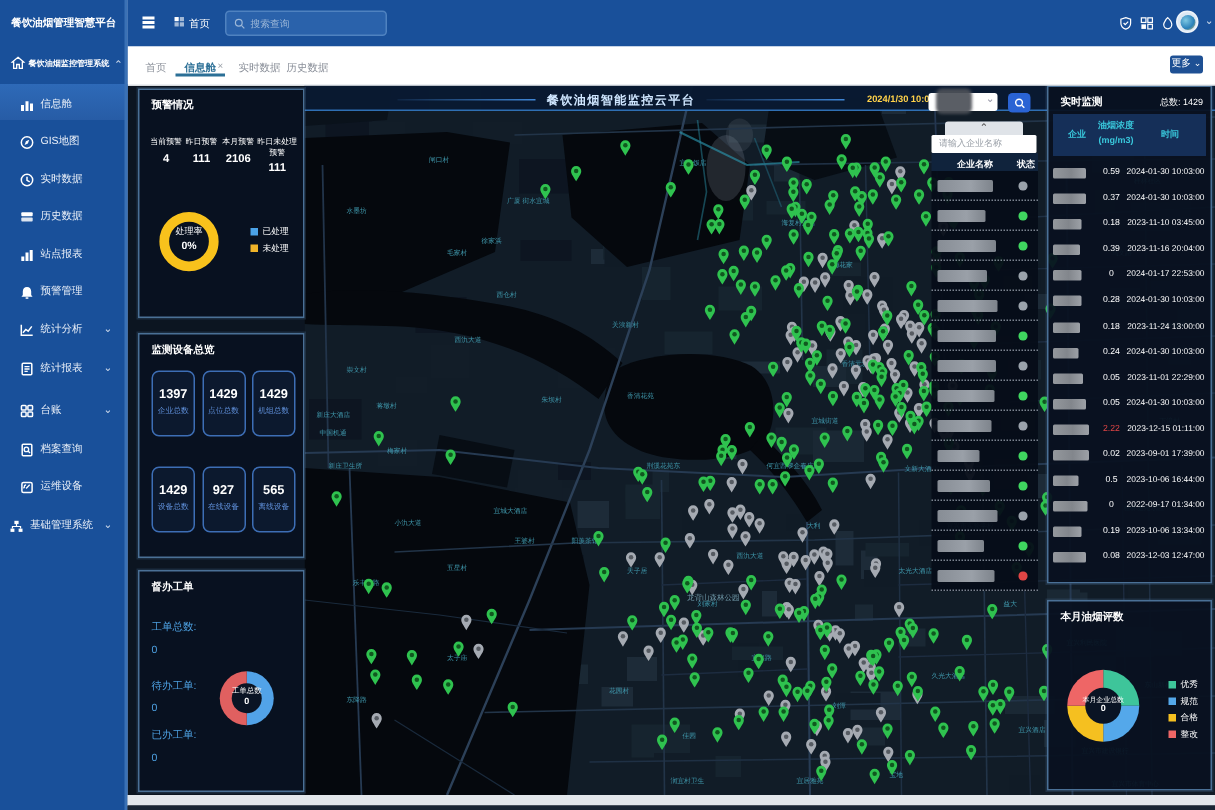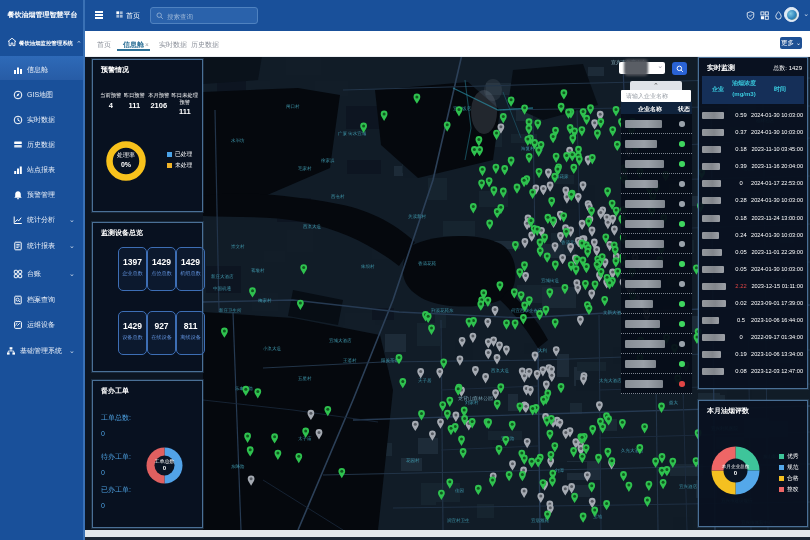--- a/index.html
+++ b/index.html
@@ -44,21 +44,21 @@
 .ptitle{position:absolute;left:8px;top:5px;color:#fff;font-size:7px;font-weight:bold}
 .p1stats{position:absolute;left:6px;top:32px;width:99px;display:flex;justify-content:space-between}
 .p1c{text-align:center;color:#fff}
 .p1c span{font-size:5.3px;display:block;line-height:6.5px}
 .p1c b{font-size:7.5px;display:block;margin-top:2px}
 .ring{position:absolute;left:10px;top:78px}
 .ringtxt{position:absolute;left:10px;top:91px;width:46px;text-align:center;color:#fff;font-size:6px;line-height:9px}
 .ringtxt b{font-size:7px}
 .lgd{position:absolute;color:#fff;font-size:5.8px}
 .lgd i{display:inline-block;width:5px;height:5px;margin-right:3px;vertical-align:-0.5px}
-.cards{position:absolute;left:25px;top:24px;width:96px;display:flex;flex-wrap:wrap;justify-content:flex-start}
+.cards{position:absolute;left:8px;top:24px;width:96px;display:flex;flex-wrap:wrap;justify-content:space-between}
 .card{width:29px;height:44px;margin-bottom:20px;border:1px solid #3d6eb5;border-radius:5px;background:rgba(20,40,75,0.35);text-align:center;padding-top:9px}
 .card b{color:#fff;font-size:8.5px;display:block}
 .card span{color:#5f8fd9;font-size:5.2px;display:block;margin-top:3px}
 .p3l{position:absolute;left:8px;color:#4da0e0;font-size:7px}
 .p3c{position:absolute;left:53px;top:77px;width:37px;text-align:center;color:#fff;font-size:5px;line-height:7px}
 .p3c b{font-size:6px}
 
 .p4total{position:absolute;right:5px;top:6px;color:#fff;font-size:6px}
 .p4head{position:absolute;left:3px;top:18px;width:102px;height:28px;background:#152f58}
 .p4head span{position:absolute;color:#39c8dc;font-size:6px;font-weight:bold}
@@ -859,20 +859,26 @@
         <use href="#pg" x="388.7" y="442.6"></use>
         <use href="#pg" x="275.3" y="445.1"></use>
         <use href="#pg" x="238.4" y="450.0"></use>
         <use href="#pg" x="371.6" y="453.1"></use>
         <use href="#pg" x="444.4" y="456.9"></use>
         <use href="#pg" x="403.6" y="460.3"></use>
         <use href="#pg" x="391.7" y="466.9"></use>
         <use href="#pg" x="344.5" y="470.8"></use>
         <use href="#pg" x="380.1" y="472.8"></use>
       </svg>
+      <div id="banner">
+<div class="bline" style="left:62px;width:92px"></div>
+<div id="btitle">餐饮油烟智能监控云平台</div>
+<div class="bline" style="left:268px;width:92px"></div>
+<div id="bdate">2024/1/30 10:03 星期二</div>
+</div>
       <div class="panel" style="left:7px;top:2px;width:111px;height:153px">
 <div class="ptitle">预警情况</div>
 <div class="p1stats">
 <div class="p1c" style="width:24px">
             <span>当前预警</span>
             <b>4</b>
           </div>
 <div class="p1c" style="width:24px">
             <span>昨日预警</span>
             <b>111</b>
@@ -910,21 +916,21 @@
           </div>
           <div class="card">
             <b>1429</b>
             <span>设备总数</span>
           </div>
           <div class="card">
             <b>927</b>
             <span>在线设备</span>
           </div>
           <div class="card">
-            <b>811</b>
+            <b>565</b>
             <span>离线设备</span>
           </div>
         </div>
       </div>
       <div class="panel" style="left:7px;top:323px;width:111px;height:148px">
 <div class="ptitle">督办工单</div>
 <div class="p3l" style="top:32px">工单总数:</div>
         <div class="p3l" style="top:49px">0</div>
 <div class="p3l" style="top:71px">待办工单:</div>
         <div class="p3l" style="top:88px">0</div>

